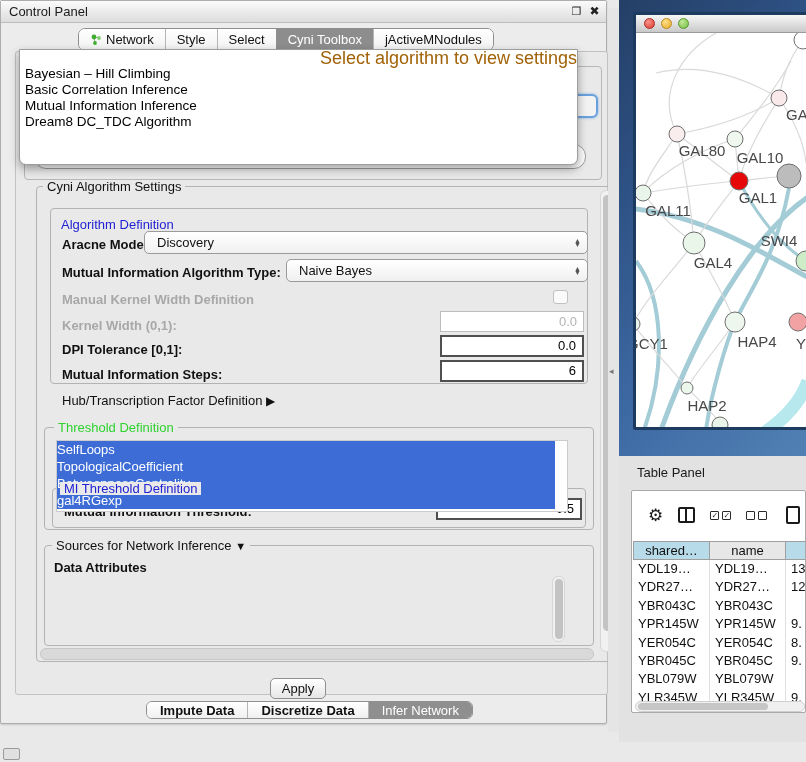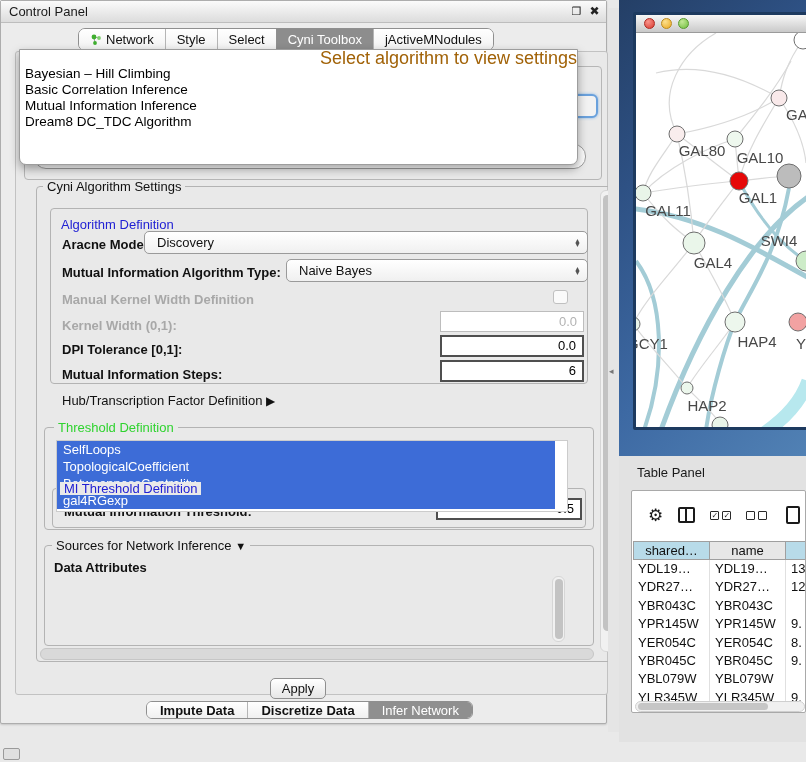--- a/index.html
+++ b/index.html
@@ -72,21 +72,21 @@
 
   
   .vtrack { position:absolute; background:#f1f1f1; border:1px solid #d6d6d6; border-radius:6px; }
   .vthumb { position:absolute; background:#c3c3c3; border-radius:5px; }
   .hpill { position:absolute; background:#d9d9d9; border:1px solid #c6c6c6; border-radius:6px; }
 
   
   #attr-list { left:40px; top:388px; width:512px; height:72px; background:#ffffff;
     border:1px solid #cccccc; overflow:hidden; }
   .attr-item { height:17px; line-height:17px; width:498px; background:#3d6cd7; color:#ffffff;
-    padding-left:6px; font-size:13px; white-space:nowrap; }
+    font-size:13px; white-space:nowrap; }
 
   #apply-btn { left:254px; top:626px; width:56px; height:21px; border:1px solid #8f8f8f;
     border-radius:5px; background:linear-gradient(#ffffff,#e6e6e6); font-size:13px;
     text-align:center; line-height:19px; }
 
   
   #bottom-tabs { left:145px; top:700px; height:18px; display:flex; border:1px solid #8f8f8f;
     border-radius:6px; overflow:hidden; background:#fdfdfd; font-size:13px; }
   .btab { padding:0 13px; line-height:17px; border-left:1px solid #b5b5b5; background:linear-gradient(#ffffff,#f0f0f0); font-weight:bold; white-space:nowrap; }
   .btab:first-child { border-left:none; }

